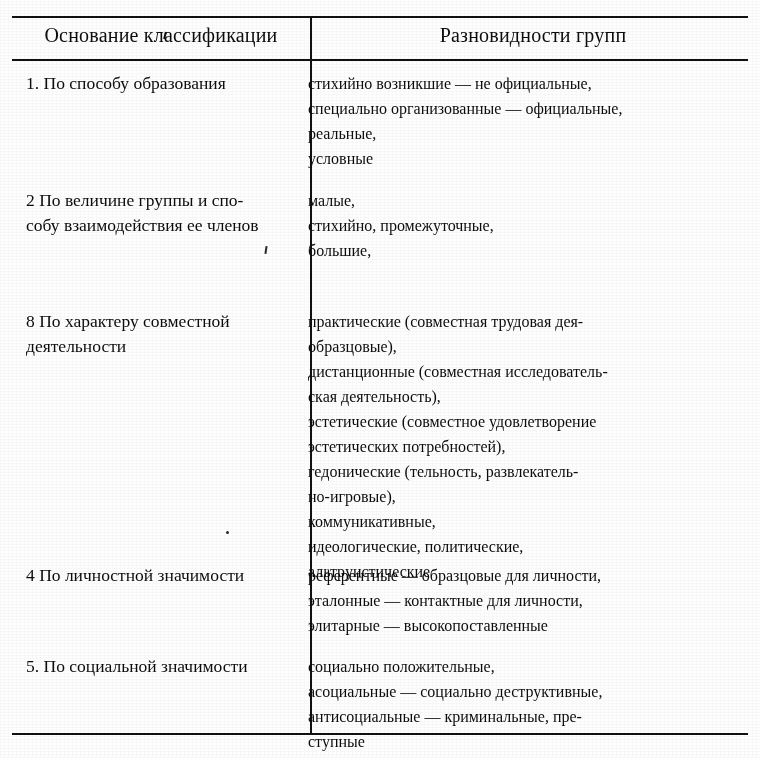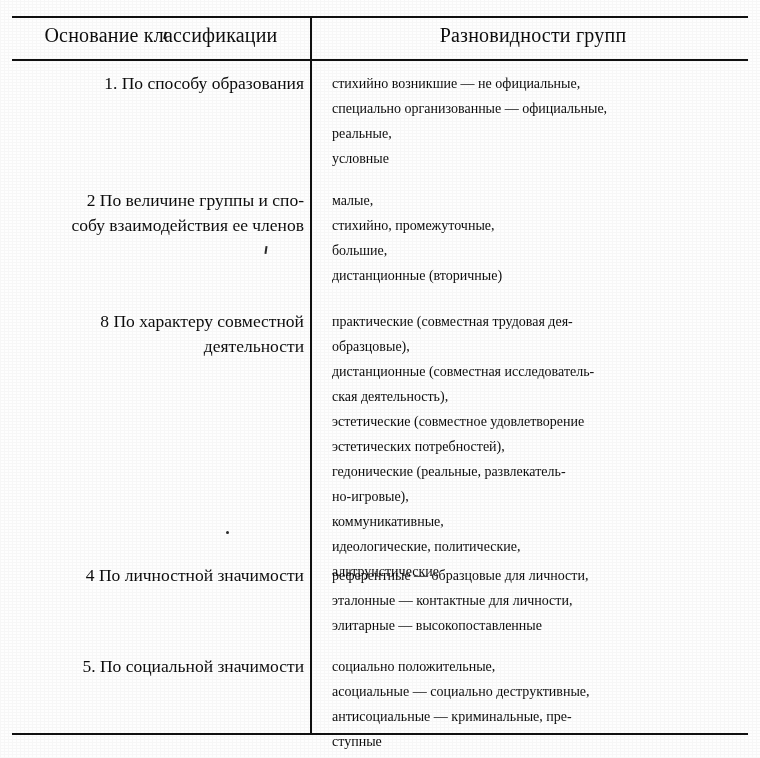--- a/index.html
+++ b/index.html
@@ -83,27 +83,26 @@
     position: absolute;
     left: 0;
     width: 736px;
   }
   .cell-left {
     position: absolute;
     left: 14px;
     width: 278px;
     font-size: 17.5px;
     line-height: 25px;
-    text-align: right;
   }
   .cell-right {
     position: absolute;
-    left: 320px;
+    left: 296px;
     width: 420px;
-    font-size: 14px;
+    font-size: 16px;
     line-height: 25px;
   }
   .cell-right .line,
   .cell-left  .line {
     display: block;
     white-space: nowrap;
   }
 
   
   #row-1 { top: 55px;  }
@@ -176,37 +175,36 @@
 
     <div class="row" id="row-2">
       <div class="cell-left">
         <span class="line num-gap-wide">2  По величине группы и спо-</span>
         <span class="line">собу взаимодействия ее членов</span>
       </div>
       <div class="cell-right">
         <span class="line">малые,</span>
         <span class="line">стихийно,  промежуточные,</span>
         <span class="line">большие,</span>
-        <span class="line">дистанционные  (вторичные)</span>
       </div>
     </div>
 
     <div class="row" id="row-3">
       <div class="cell-left">
         <span class="line num-gap-wide">8  По характеру совместной</span>
         <span class="line">деятельности</span>
       </div>
       <div class="cell-right">
         <span class="line">практические (совместная трудовая дея-</span>
         <span class="line">образцовые),</span>
         <span class="line">дистанционные (совместная исследователь-</span>
         <span class="line">ская деятельность),</span>
         <span class="line">эстетические (совместное удовлетворение</span>
         <span class="line">эстетических потребностей),</span>
-        <span class="line">гедонические (реальные, развлекатель-</span>
+        <span class="line">гедонические (тельность, развлекатель-</span>
         <span class="line">но-игровые),</span>
         <span class="line">коммуникативные,</span>
         <span class="line">идеологические,  политические,</span>
         <span class="line">альтруистические</span>
       </div>
     </div>
 
     <div class="row" id="row-4">
       <div class="cell-left">
         <span class="line num-gap-wide">4  По личностной значимости</span>

